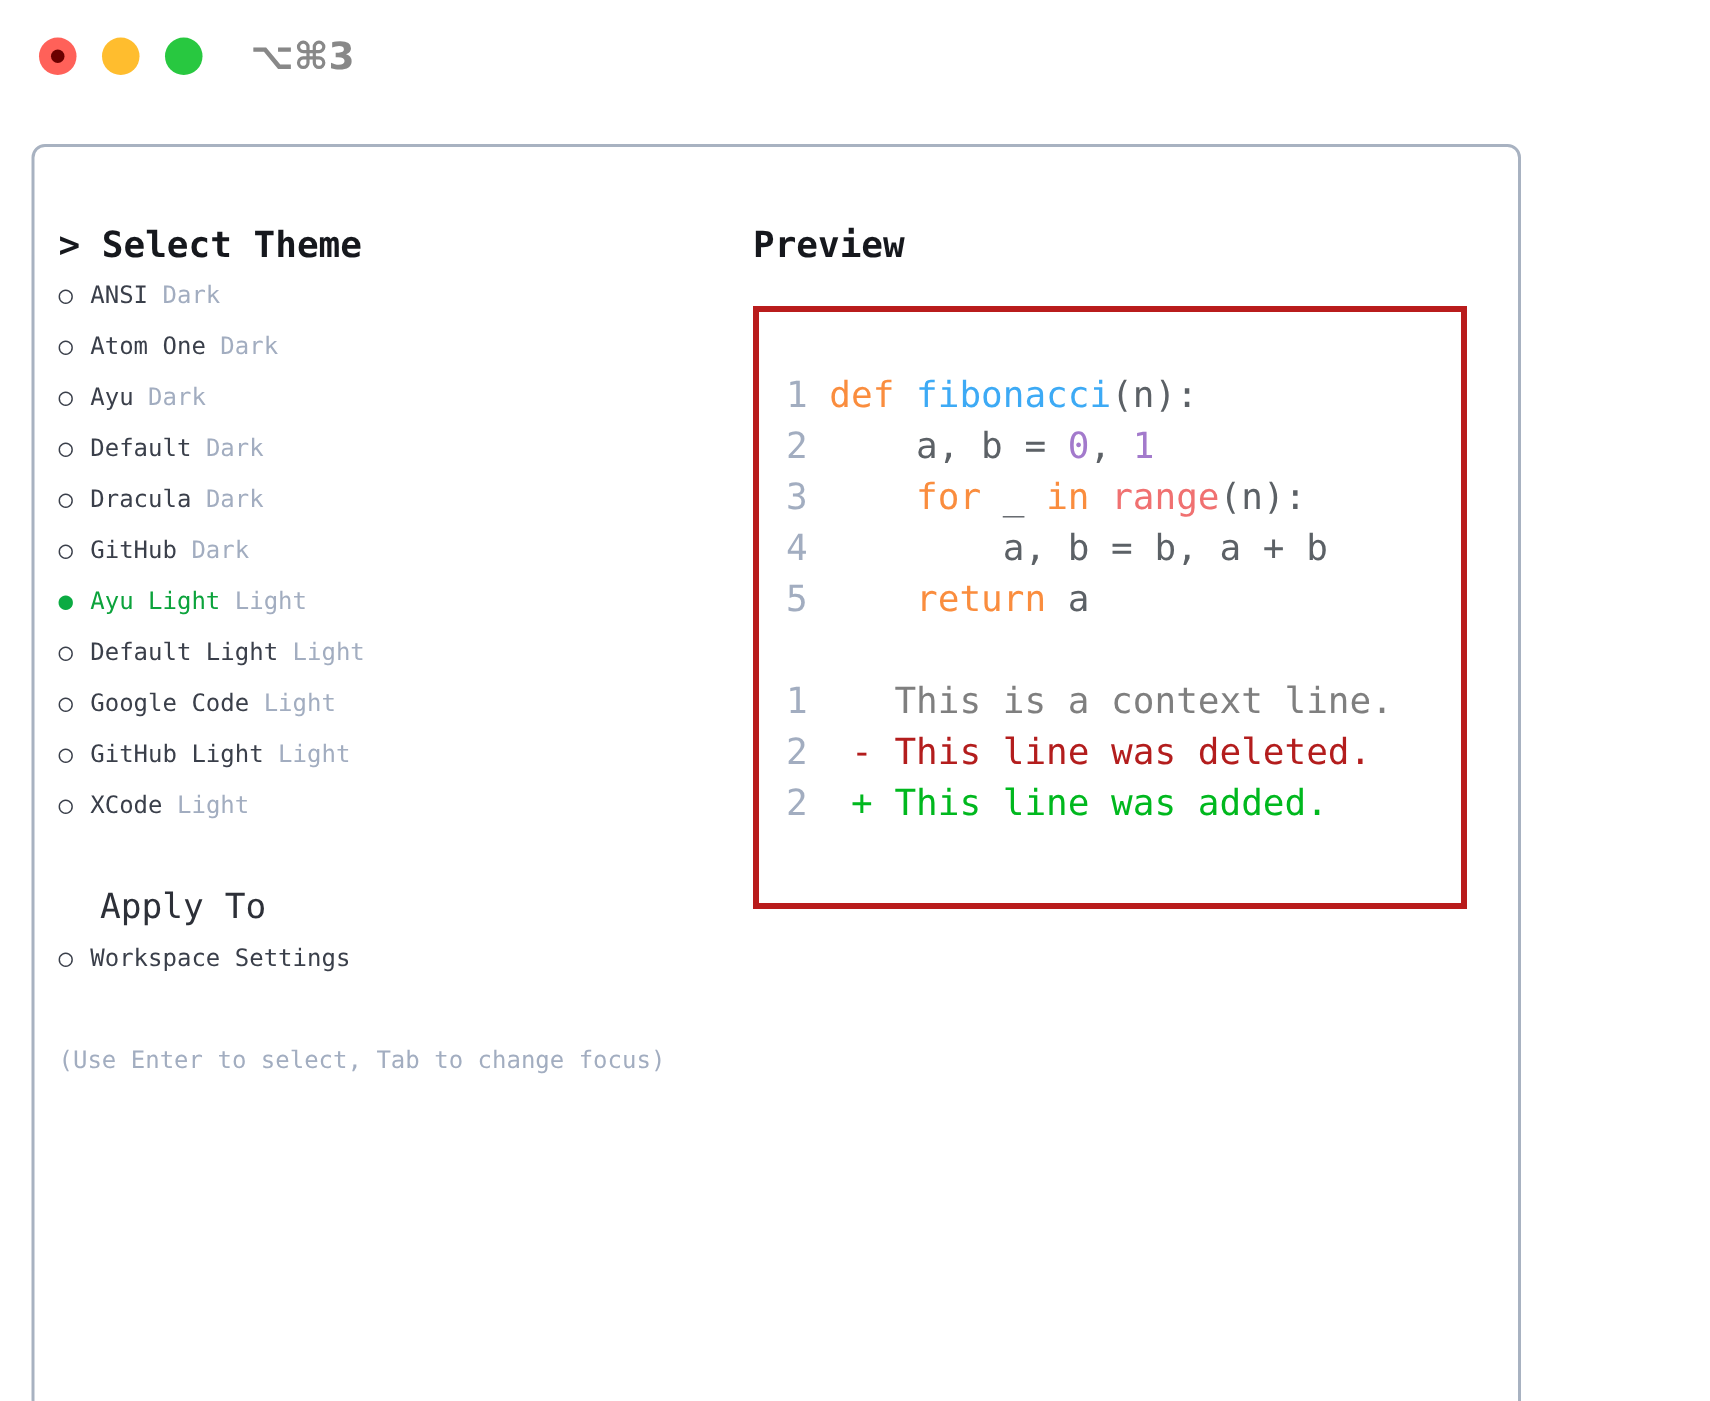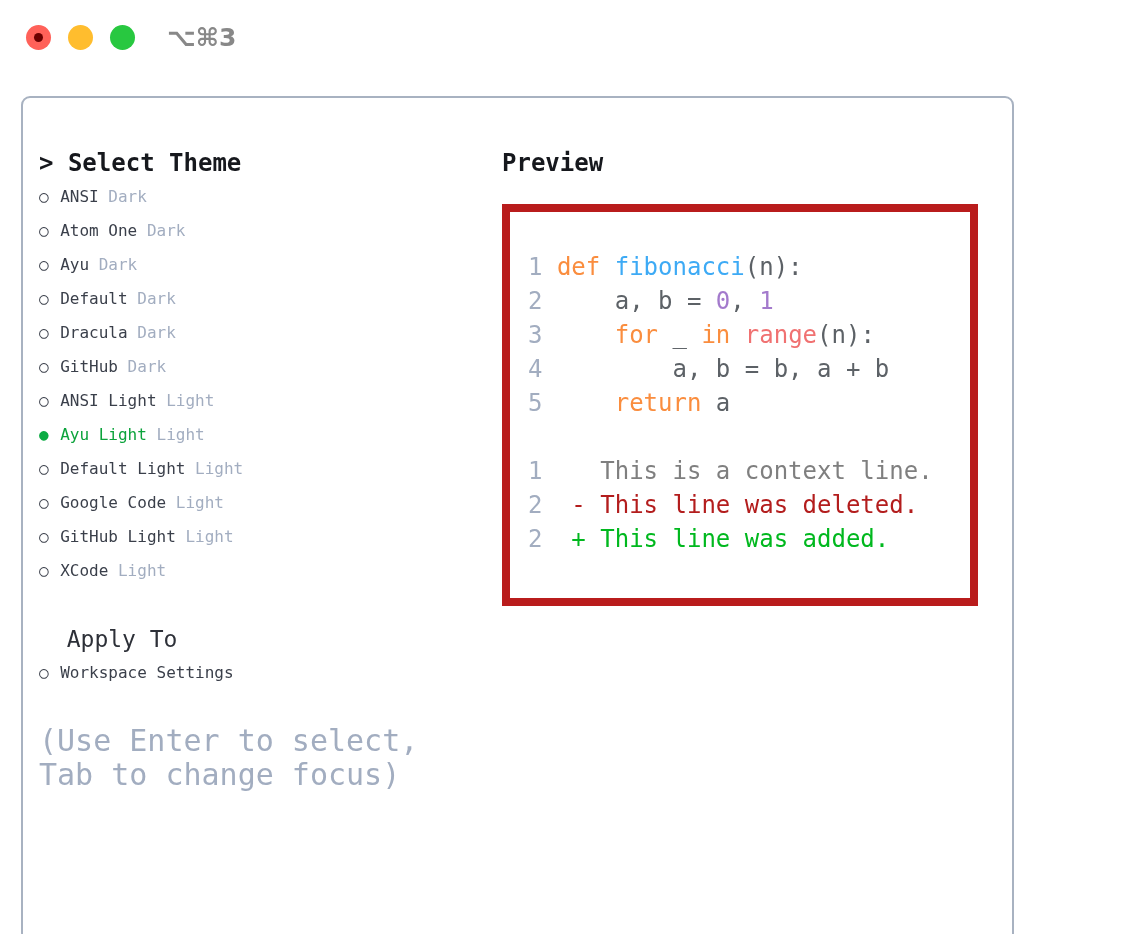--- a/index.html
+++ b/index.html
@@ -126,35 +126,35 @@
   .tag {
     color: #a2adc0;
   }
   .opt.selected .tag {
     color: #a2adc0;
   }
 
   .spacer-block { height: 34px; }
 
   .hint {
-    font-size: 30px;
+    font-size: 16px;
     line-height: 34px;
     color: #a2adc0;
     width: 420px;
     white-space: pre-wrap;
     word-break: break-word;
   }
 
   
   .preview-box {
     position: absolute;
     left: 479px; top: 106px;
     width: 476px;
     height: 402px;
-    border: 8px solid #b91c1c;
+    border: 4px solid #b91c1c;
     box-sizing: border-box;
     background: #ffffff;
   }
   .code {
     position: absolute;
     left: 18px; top: 38px;
     font-size: 24px;
     line-height: 34px;
     white-space: pre;
   }
@@ -192,21 +192,20 @@
 
       <div class="section-head">&gt; Select Theme</div>
 
       <div id="theme-list">
           <div class="opt"><span class="bullet">○</span><span> ANSI </span><span class="tag">Dark</span></div>
           <div class="opt"><span class="bullet">○</span><span> Atom One </span><span class="tag">Dark</span></div>
           <div class="opt"><span class="bullet">○</span><span> Ayu </span><span class="tag">Dark</span></div>
           <div class="opt"><span class="bullet">○</span><span> Default </span><span class="tag">Dark</span></div>
           <div class="opt"><span class="bullet">○</span><span> Dracula </span><span class="tag">Dark</span></div>
           <div class="opt"><span class="bullet">○</span><span> GitHub </span><span class="tag">Dark</span></div>
-          <div class="opt"><span class="bullet">○</span><span> ANSI Light </span><span class="tag">Light</span></div>
           <div class="opt selected"><span class="bullet">●</span><span> Ayu Light </span><span class="tag">Light</span></div>
           <div class="opt"><span class="bullet">○</span><span> Default Light </span><span class="tag">Light</span></div>
           <div class="opt"><span class="bullet">○</span><span> Google Code </span><span class="tag">Light</span></div>
           <div class="opt"><span class="bullet">○</span><span> GitHub Light </span><span class="tag">Light</span></div>
           <div class="opt"><span class="bullet">○</span><span> XCode </span><span class="tag">Light</span></div>
         </div>
 
       <div class="spacer-block"></div>
 
       <div class="section-head-plain">  Apply To</div>

